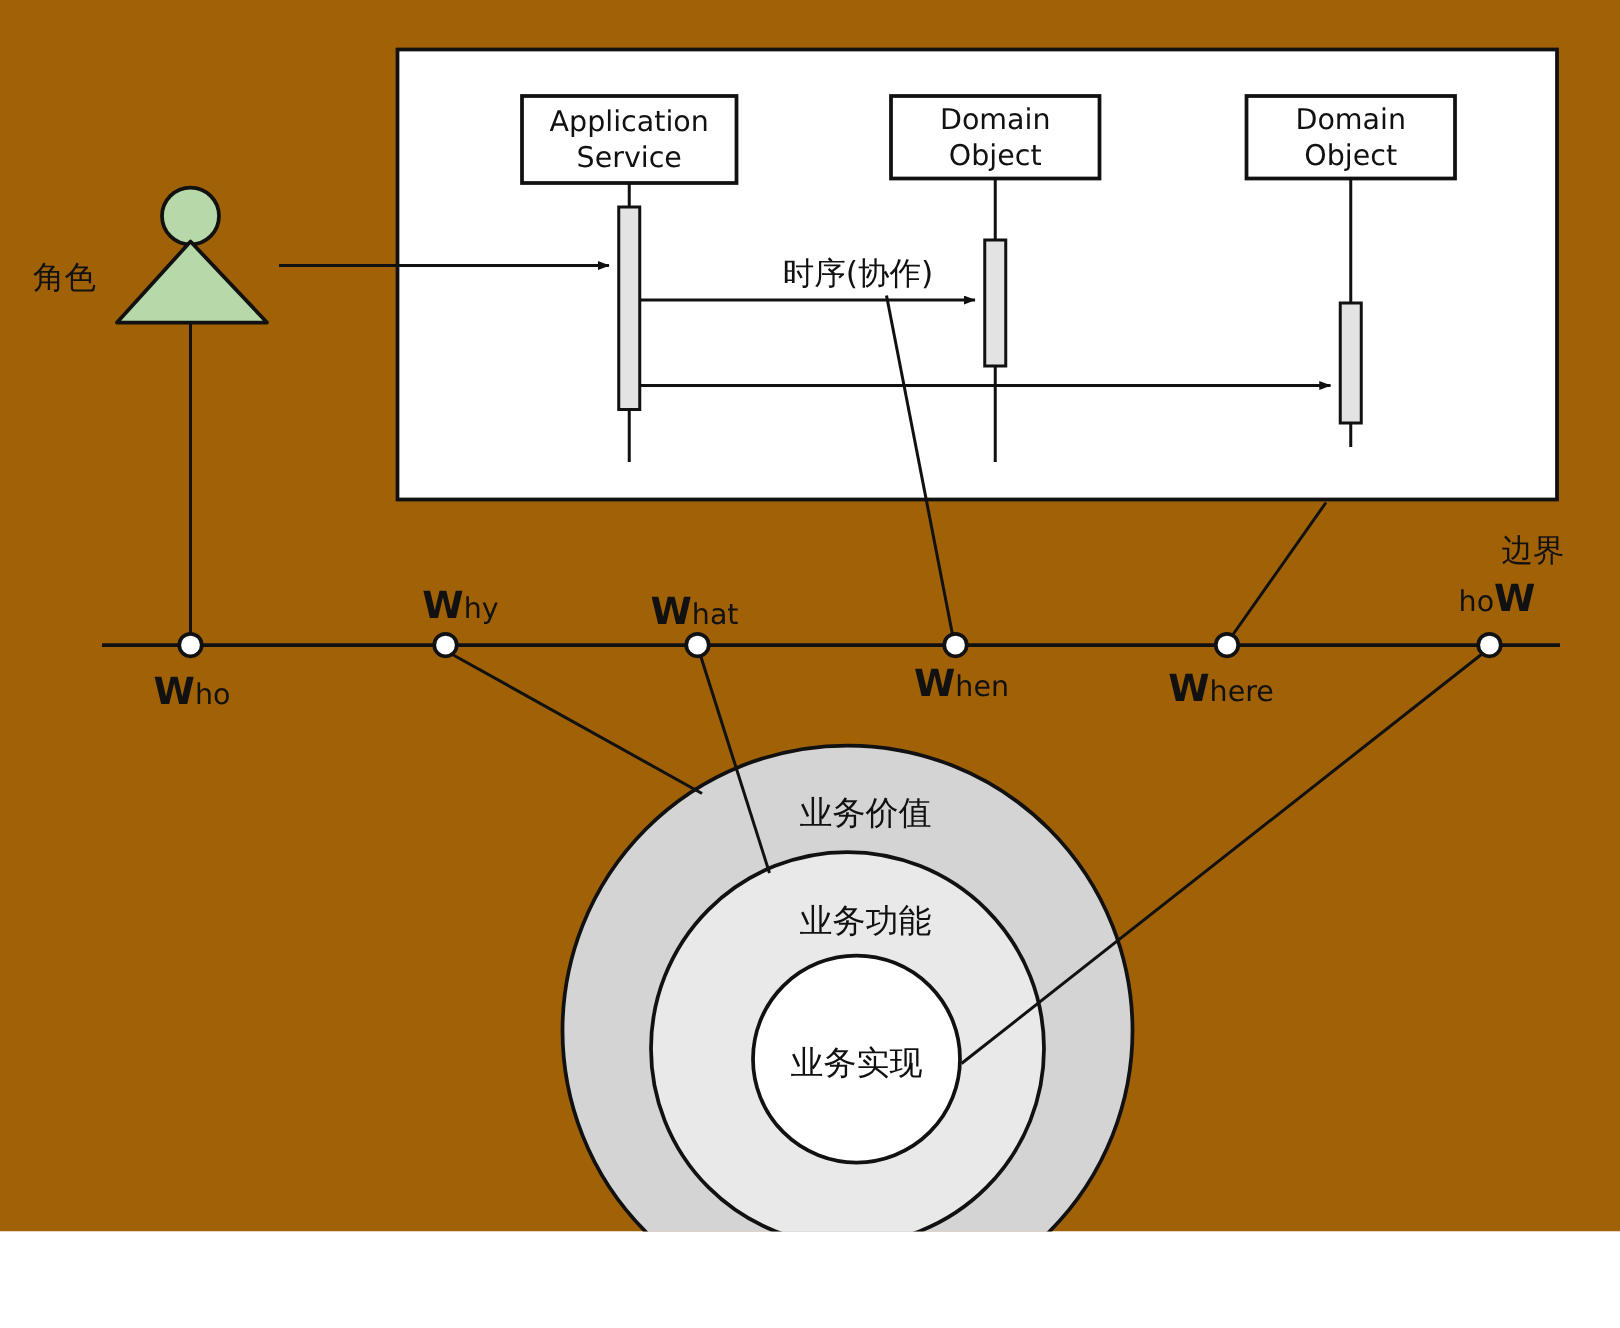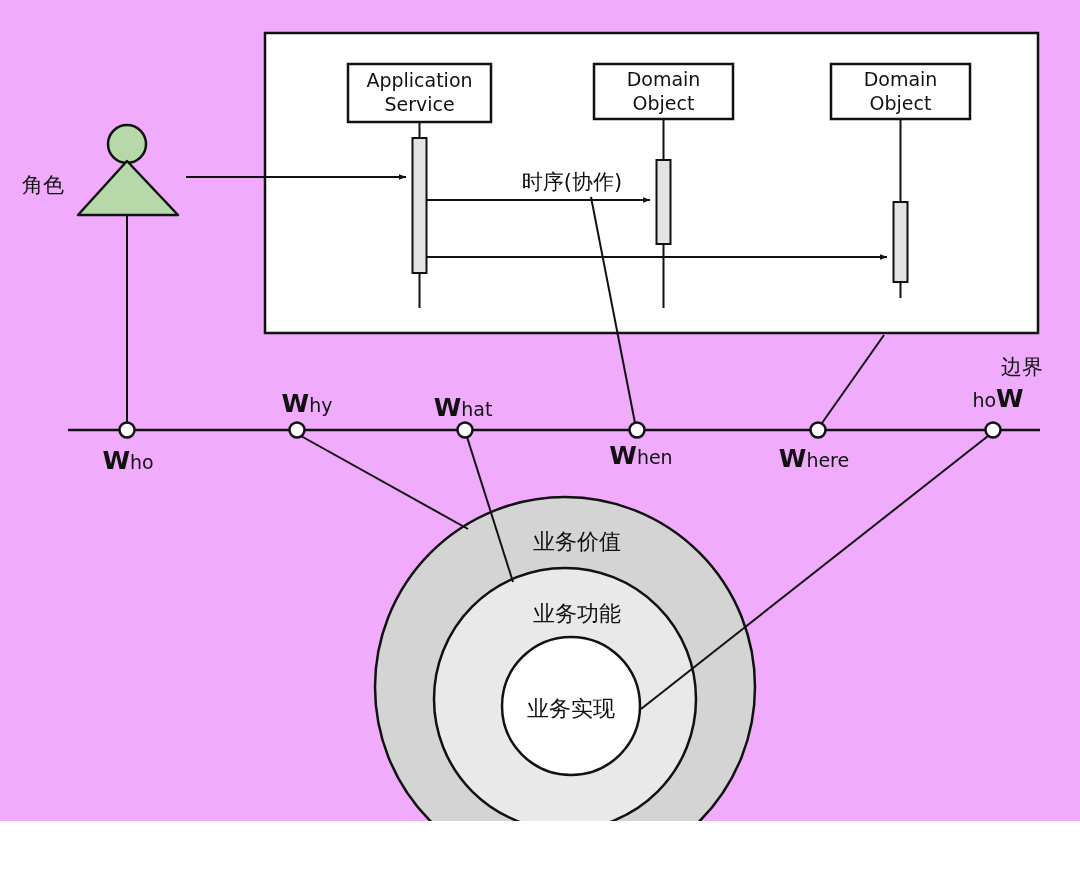--- a/index.html
+++ b/index.html
@@ -5,21 +5,21 @@
   html, body {
     margin: 0;
     padding: 0;
     background: #ffffff;
     font-family: "DejaVu Sans", sans-serif;
   }
   .canvas-wrap {
     width: 1080px;
     height: 821px;
     position: relative;
-    background: #f0abfc;
+    background: #a16207;
   }
   svg text {
     font-family: "DejaVu Sans", sans-serif;
     fill: #111111;
   }
   .box-label { font-size: 19px; }
   .cn-label  { font-size: 21px; }
   .ring-label { font-size: 22px; }
   .w-big  { font-size: 25px; font-weight: bold; }
   .w-rest { font-size: 19px; font-weight: normal; }

